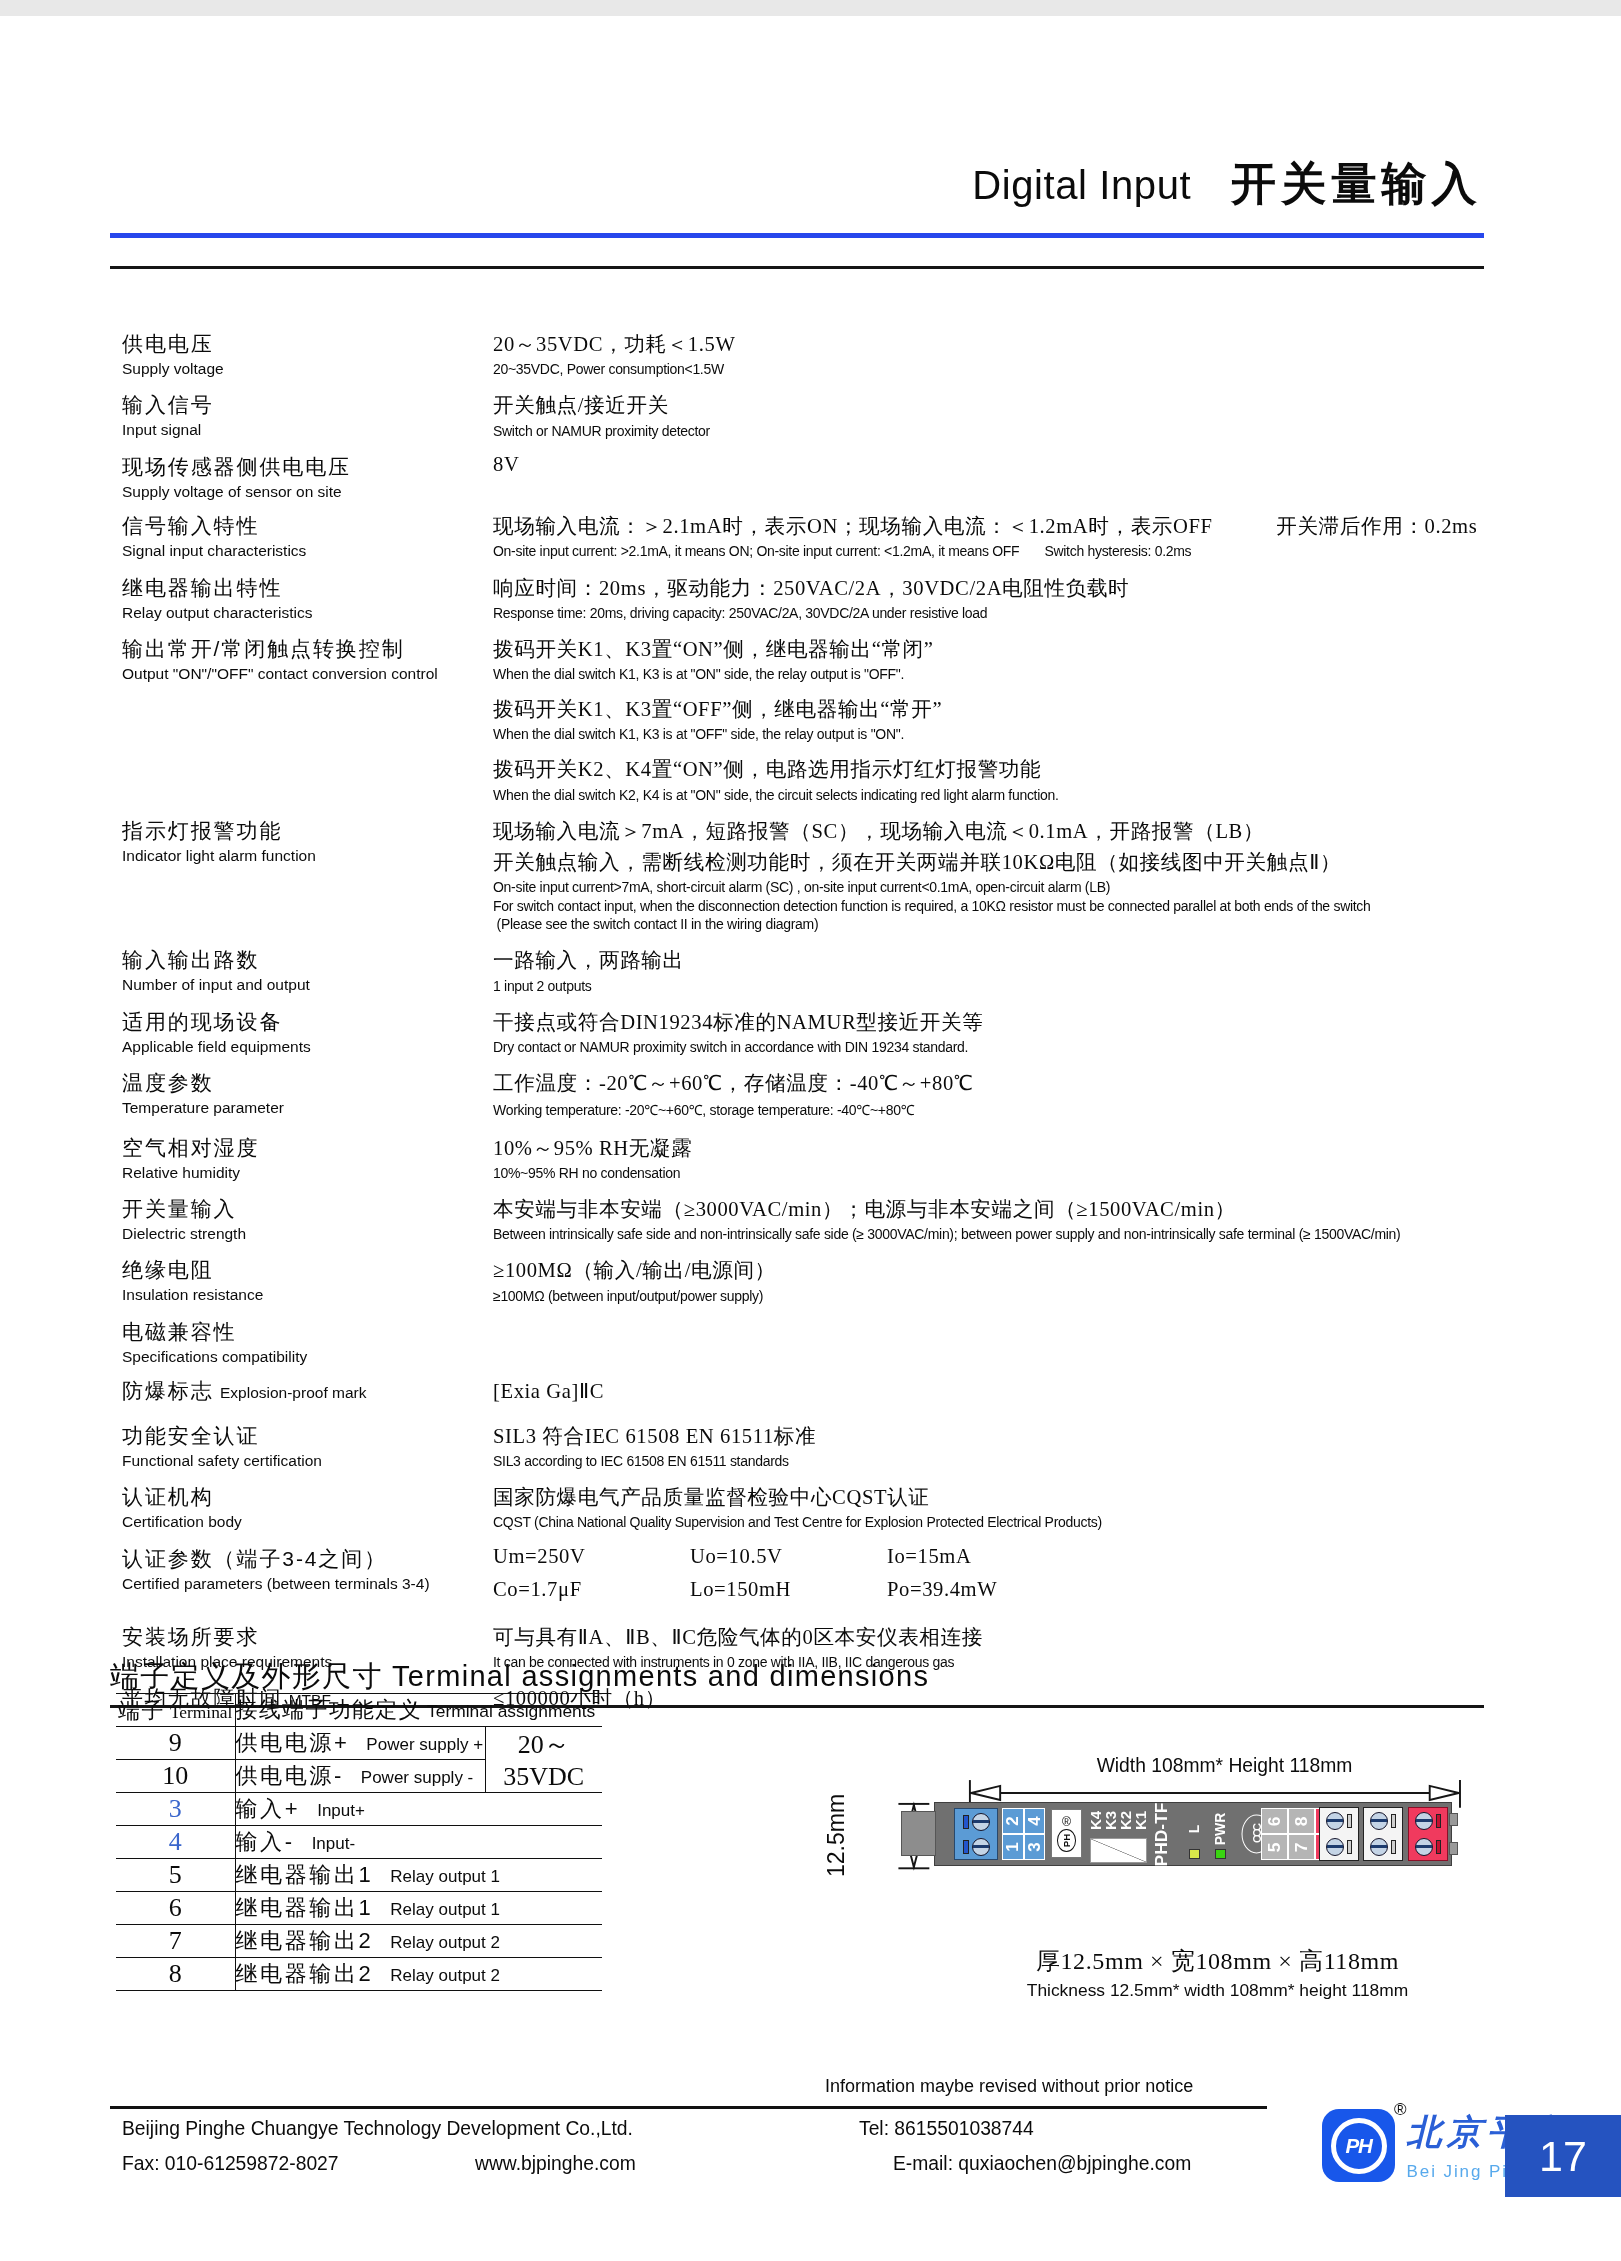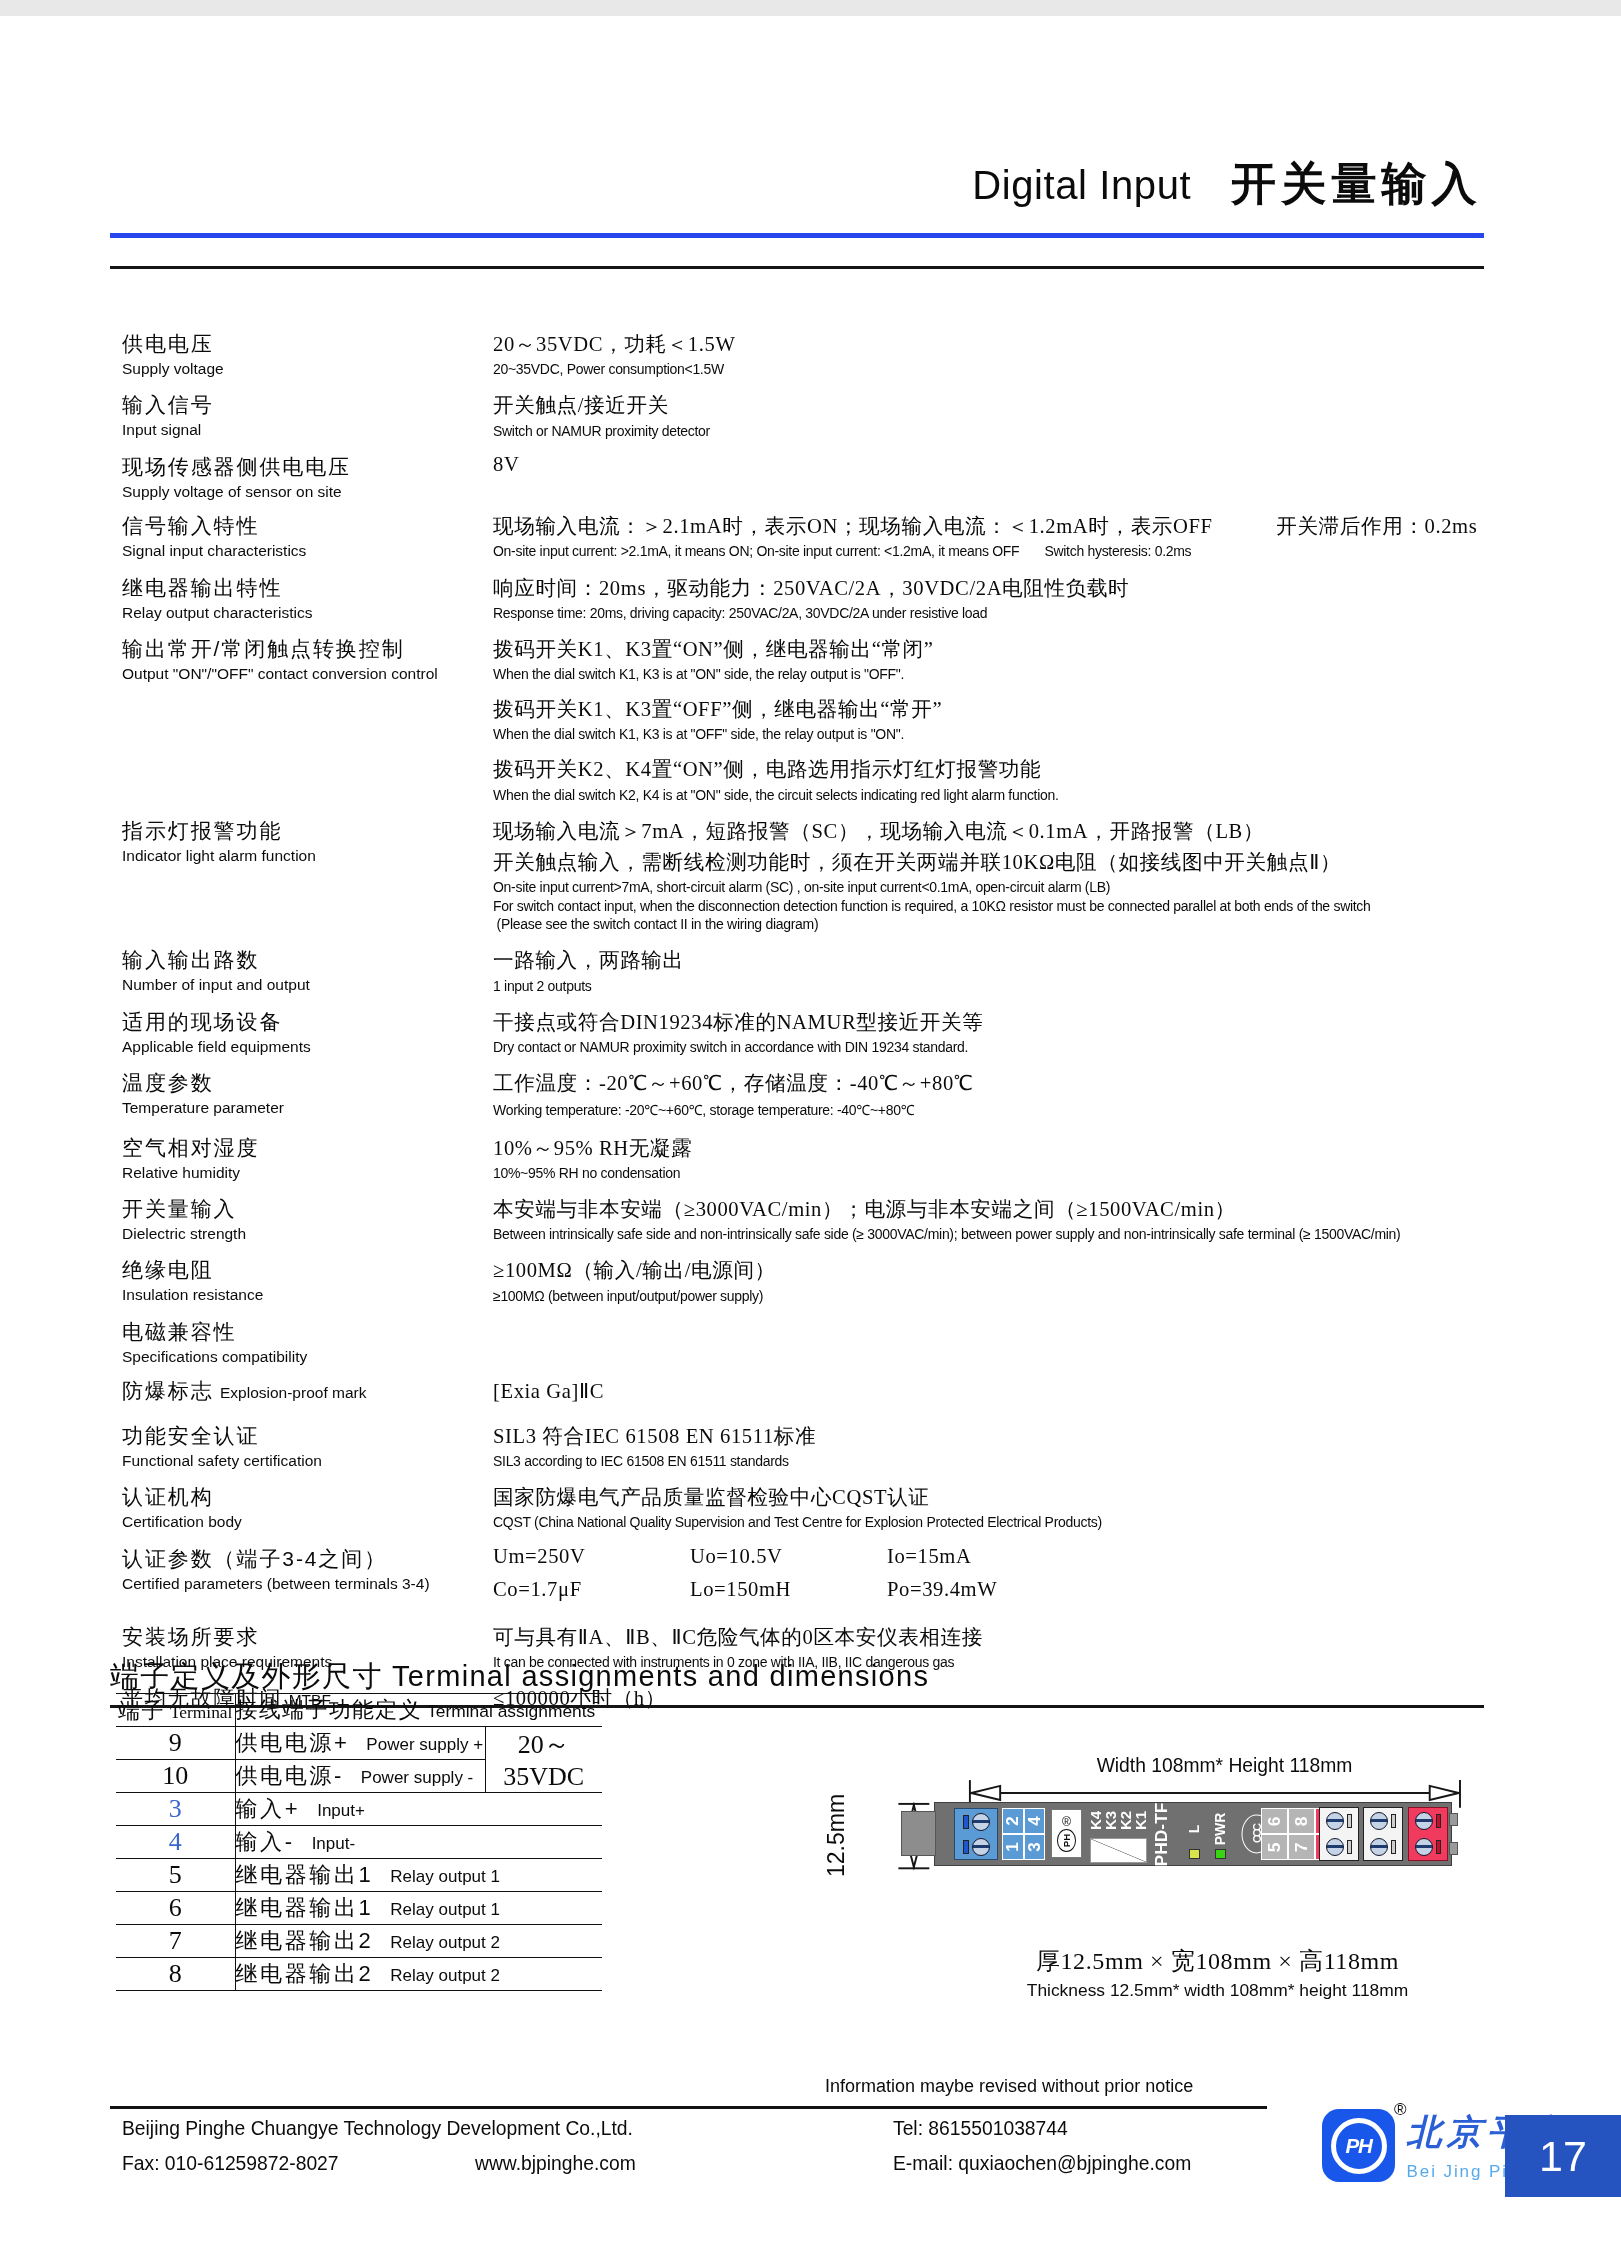--- a/index.html
+++ b/index.html
@@ -118,21 +118,21 @@
          display:flex;flex-direction:column;justify-content:space-around;}
 
   .size-zh{position:absolute;left:992px;top:1929px;width:451px;text-align:center;
            font-family:"Liberation Serif",serif;font-size:24px;letter-spacing:0.6px;}
   .size-en{position:absolute;left:992px;top:1964px;width:451px;text-align:center;font-size:17.4px;}
 
   
   .notice{position:absolute;left:825px;top:2060px;font-size:18px;}
   .foot-rule{position:absolute;left:110px;top:2090px;width:1157px;height:2.6px;background:#121212;}
   .f-company{position:absolute;left:122px;top:2102px;font-size:19.3px;}
-  .f-tel{position:absolute;left:893px;top:2102px;font-size:19.3px;}
+  .f-tel{position:absolute;left:859px;top:2102px;font-size:19.3px;}
   .f-fax{position:absolute;left:122px;top:2137px;font-size:19.3px;}
   .f-web{position:absolute;left:475px;top:2137px;font-size:19.3px;}
   .f-email{position:absolute;left:893px;top:2137px;font-size:19.3px;}
 
   .logo{position:absolute;left:1322px;top:2093px;display:flex;gap:11.6px;}
   .logo-mark{position:relative;width:73px;height:73px;background:#1857ea;border-radius:17px;
              display:flex;align-items:center;justify-content:center;}
   .logo-ring{width:46px;height:46px;border:5.2px solid #fff;border-radius:50%;
              display:flex;align-items:center;justify-content:center;}
   .logo-ring span{color:#fff;font-weight:bold;font-size:20.6px;font-style:italic;letter-spacing:-1.3px;}

